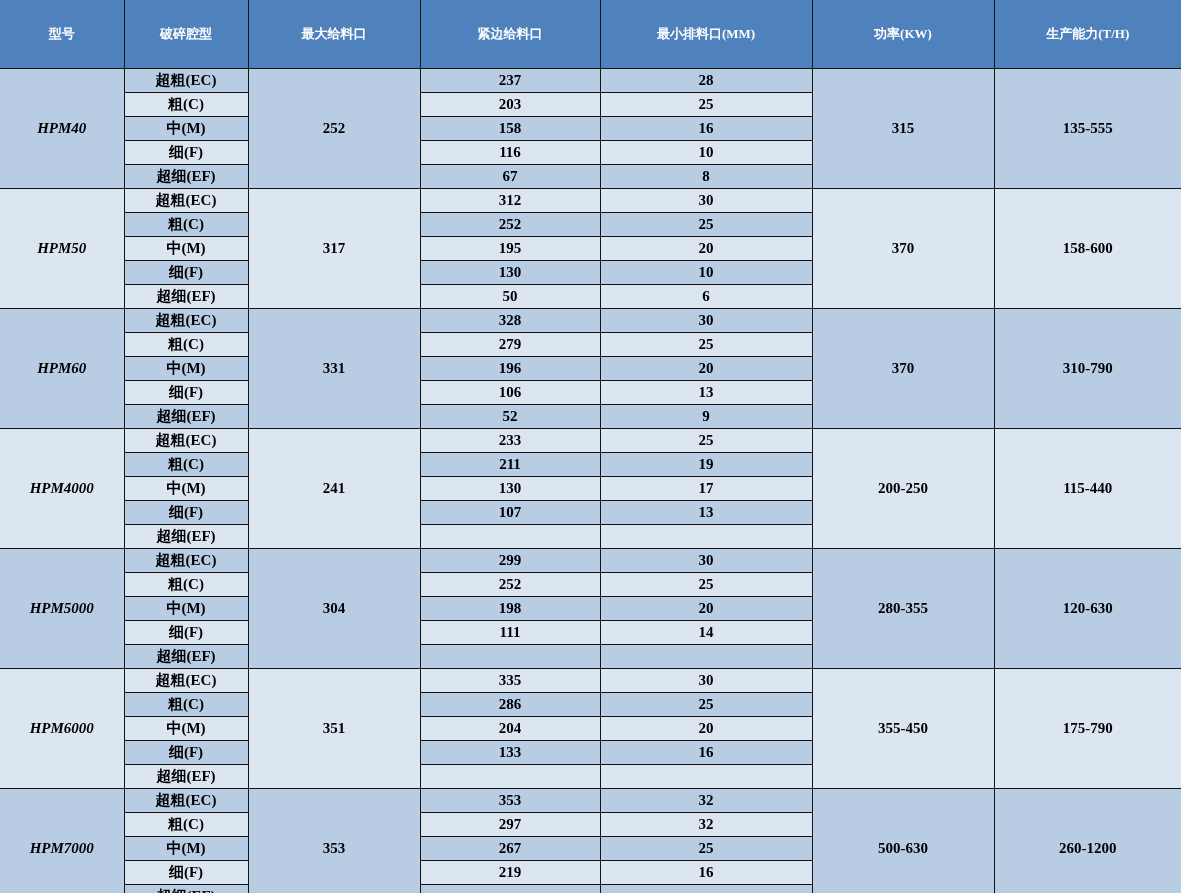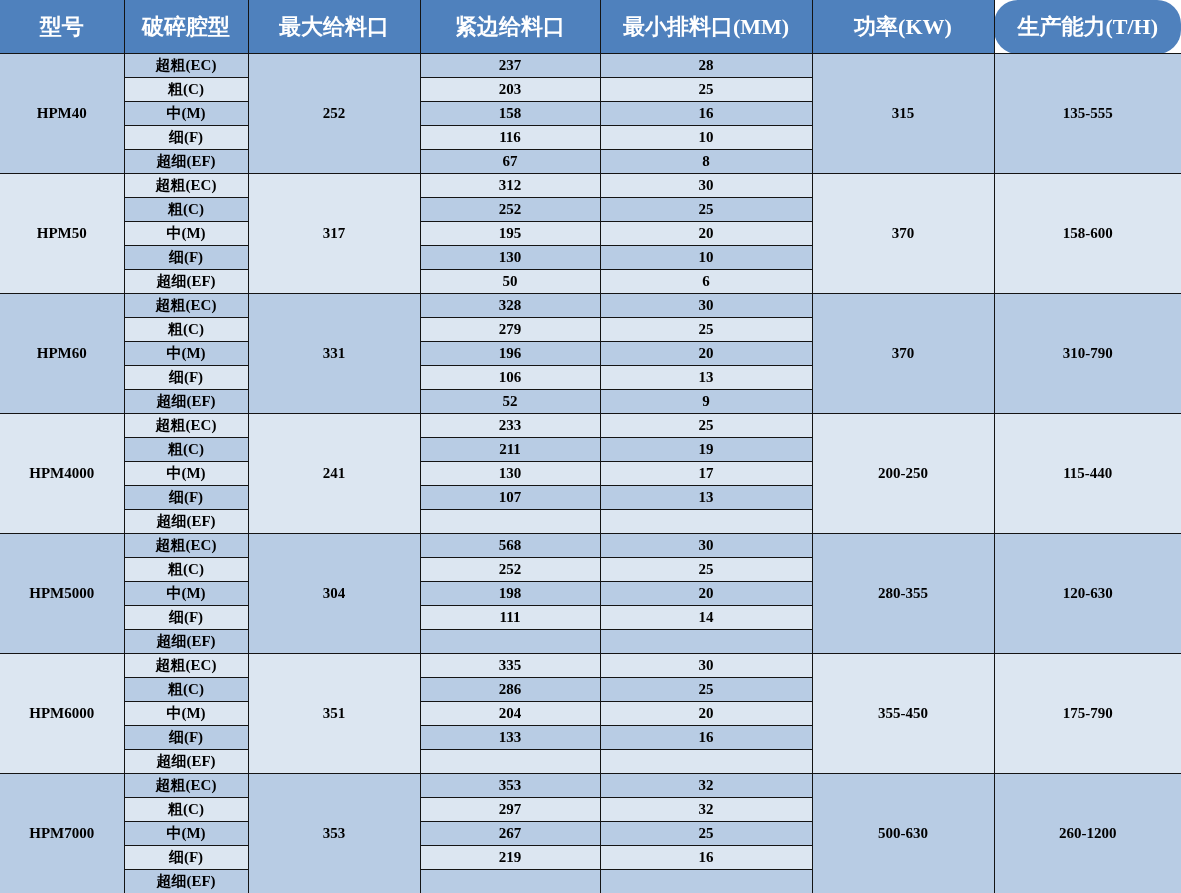--- a/index.html
+++ b/index.html
@@ -25,30 +25,30 @@
     border:1px solid var(--border);
     text-align:center;vertical-align:middle;
     padding:0;overflow:hidden;white-space:nowrap;
     color:var(--body-text);
     font-weight:bold;
     font-size:15px;
   }
   thead th{
     background:var(--header-bg);
     color:var(--header-text);
-    font-size:22px;
-    height:53px;
+    font-size:13px;
+    height:68px;
     border-top:none;
   }
   thead th:first-child{border-left:none;}
-  thead th:last-child{border-right:none;border-radius:24px;}
+  thead th:last-child{border-right:none;}
   tbody tr{height:24px;}
   td.dk{background:var(--band-dark);}
   td.lt{background:var(--band-light);}
-  td.model{border-left:none;}
+  td.model{border-left:none;font-style:italic;}
   td.capacity{border-right:none;}
   td.nb{border-bottom:none;margin-top:23px;}
 </style>
 </head>
 <body>
 
 <table class="spec">
   <colgroup>
     <col style="width:124px">
       <col style="width:124px">
@@ -188,21 +188,21 @@
     <tr>
       <td class="lt">超细(EF)</td>
       <td class="lt"></td>
       <td class="lt"></td>
     </tr>
 
     <tr>
       <td rowspan="5" class="dk model">HPM5000</td>
       <td class="dk">超粗(EC)</td>
       <td rowspan="5" class="dk">304</td>
-      <td class="dk">568</td>
+      <td class="dk">299</td>
       <td class="dk">30</td>
       <td rowspan="5" class="dk">280-355</td>
       <td rowspan="5" class="dk capacity">120-630</td>
     </tr>
     <tr>
       <td class="lt">粗(C)</td>
       <td class="lt">252</td>
       <td class="lt">25</td>
     </tr>
     <tr>

